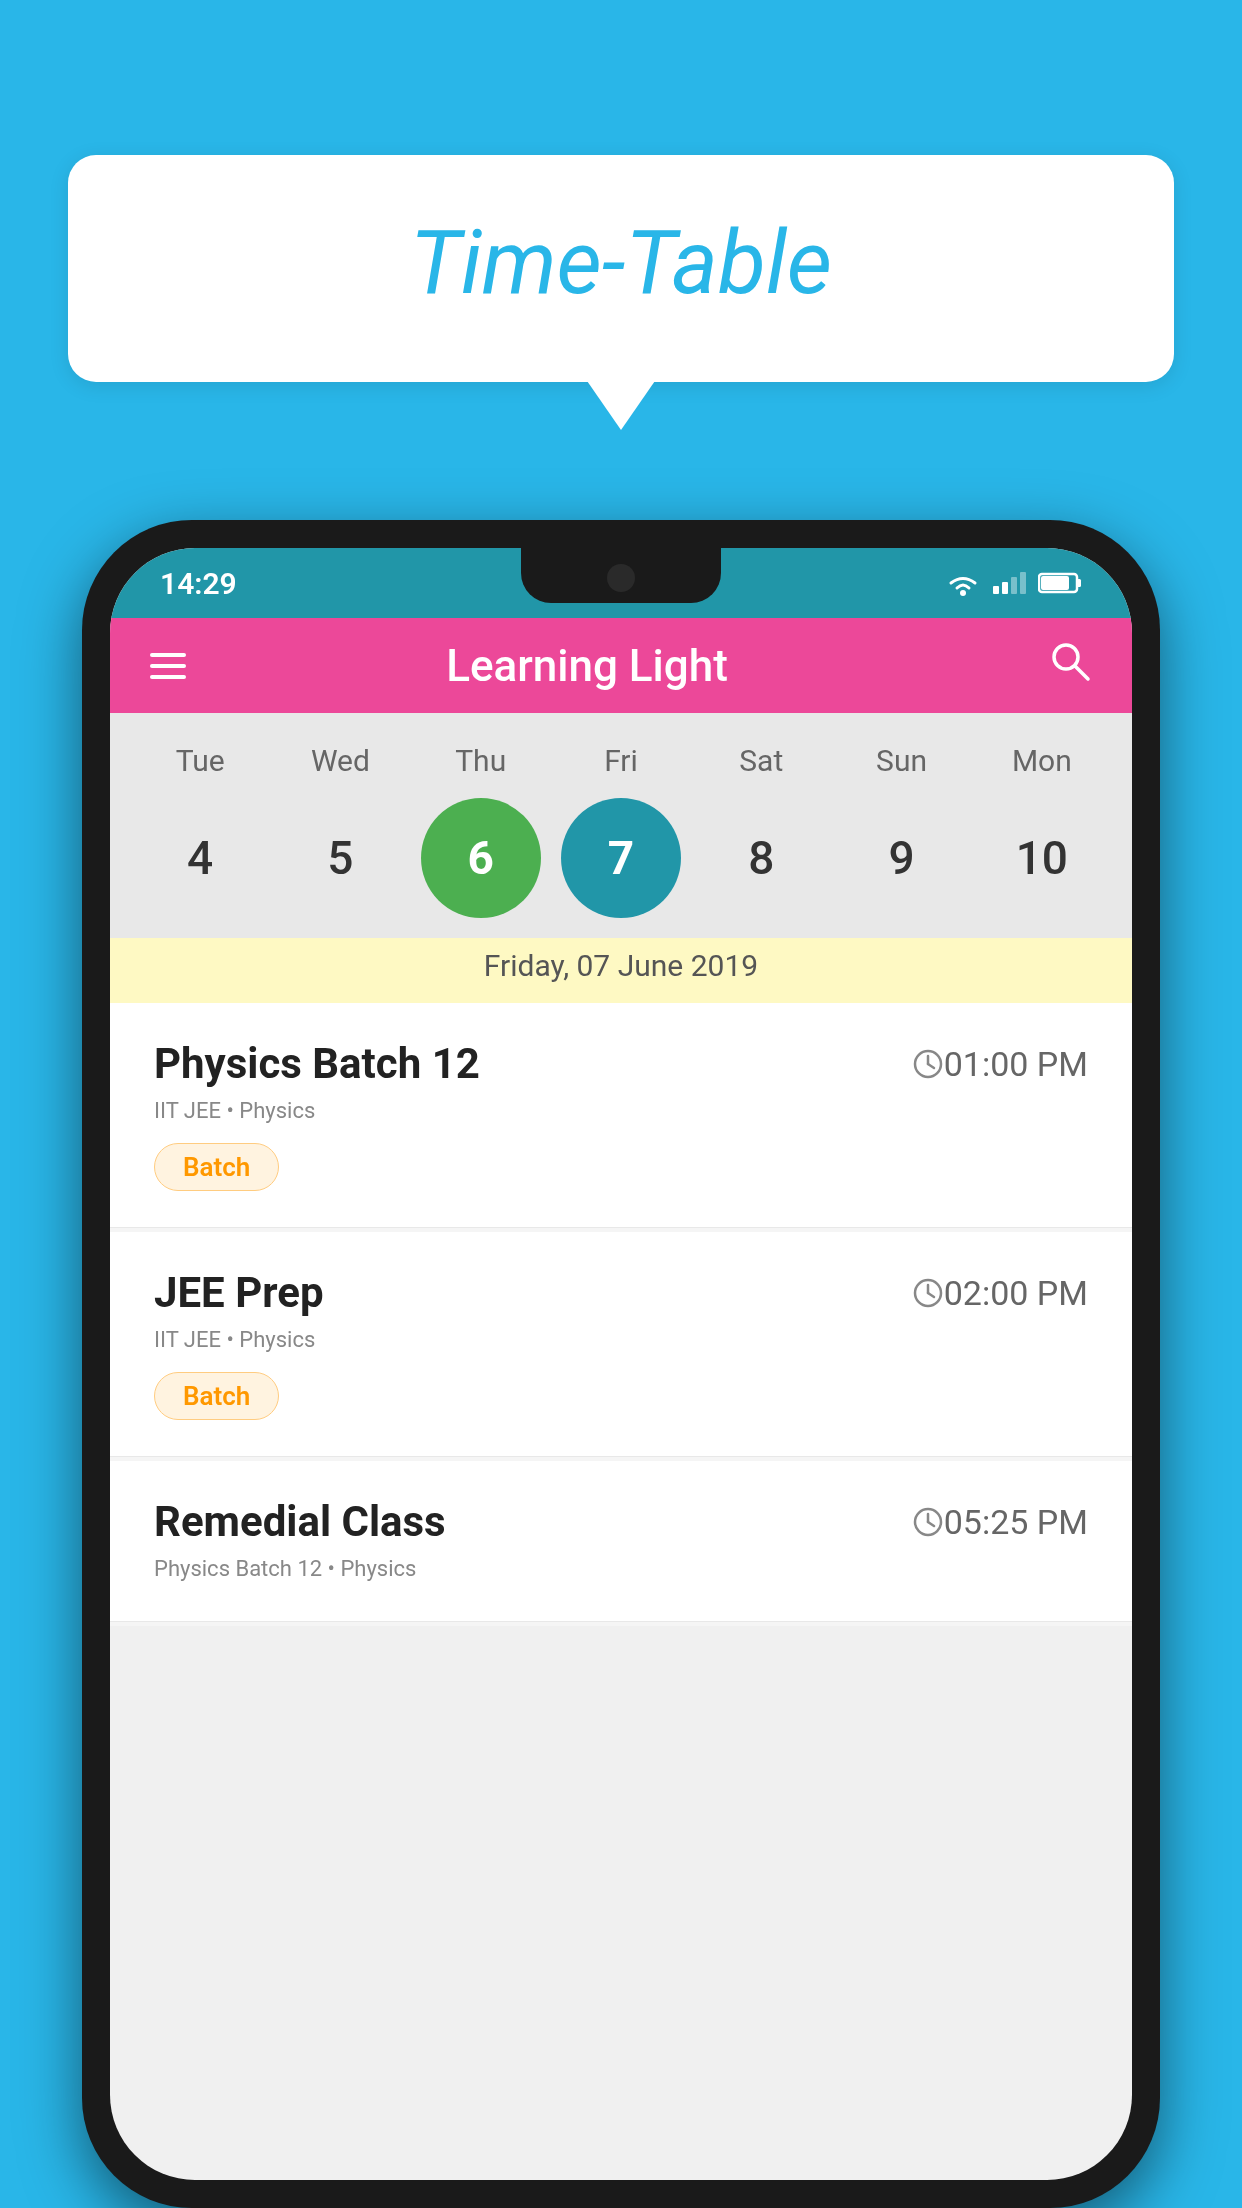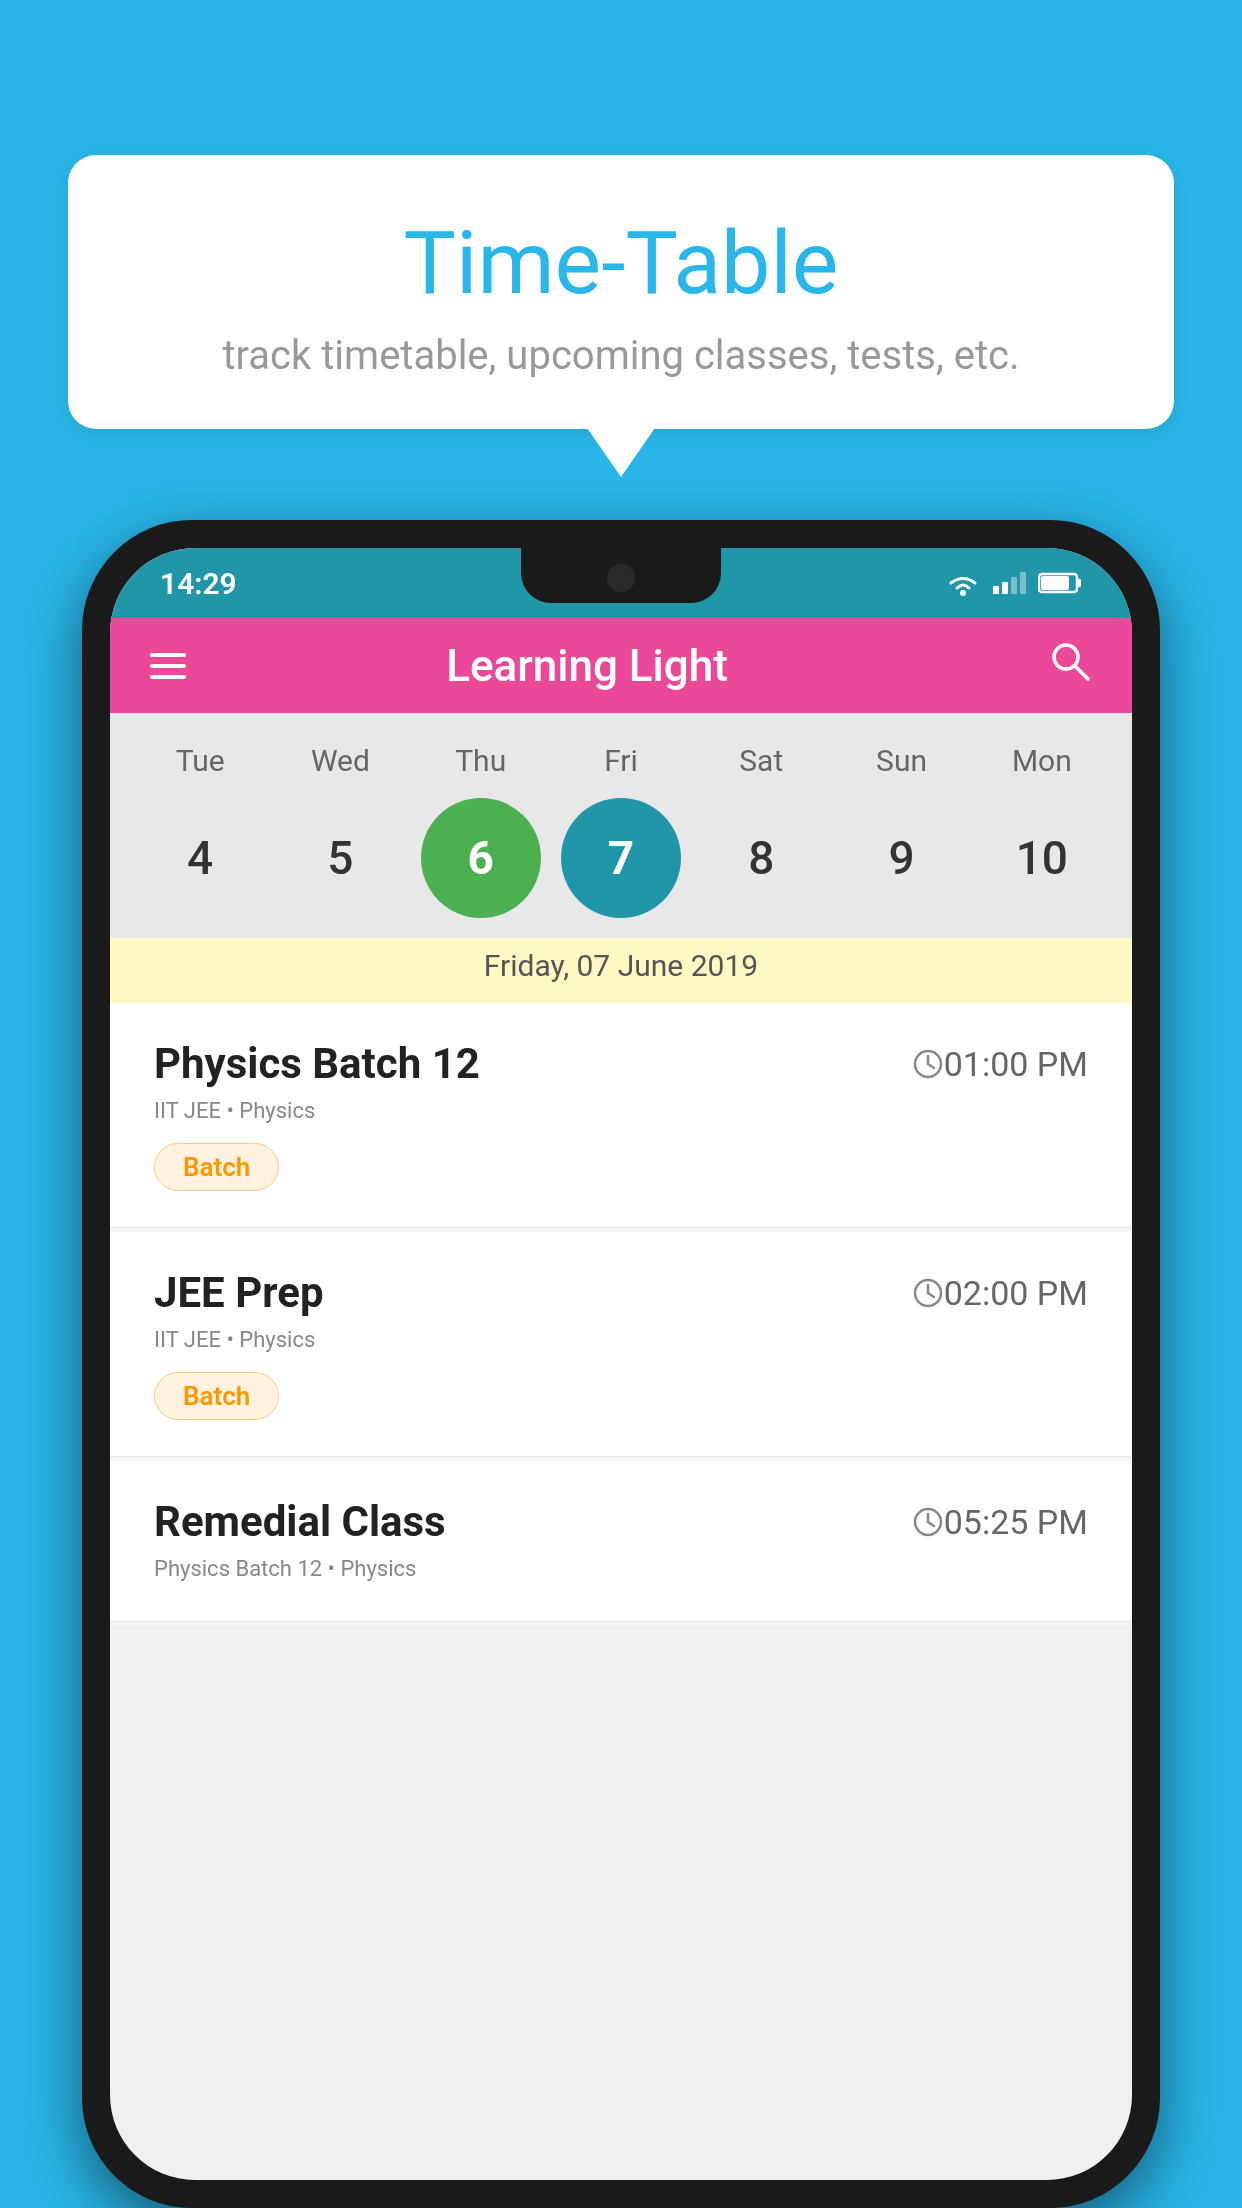--- a/index.html
+++ b/index.html
@@ -38,20 +38,21 @@
       border-right: 36px solid transparent;
       border-top: 52px solid #ffffff;
     }
 
     .tooltip-title {
       font-size: 88px;
       font-weight: 400;
       color: #29b6e8;
       line-height: 1.1;
       margin-bottom: 20px;
+      font-style: italic;
     }
 
     .tooltip-subtitle {
       font-size: 40px;
       color: #999999;
       font-weight: 400;
     }
 
     
     .phone-container {
@@ -292,21 +293,20 @@
       padding: 8px 28px;
       border-radius: 30px;
       border: 1.5px solid #ffcc80;
     }
   </style>
 </head>
 <body>
 
 <div class="tooltip-card">
   <div class="tooltip-title">Time-Table</div>
-  <div class="tooltip-subtitle">track timetable, upcoming classes, tests, etc.</div>
 </div>
 
 <div class="phone-container">
   <div class="phone-outer">
     <div class="phone-notch">
       <div class="phone-camera"></div>
     </div>
     <div class="phone-screen">
 
       <div class="status-bar">

